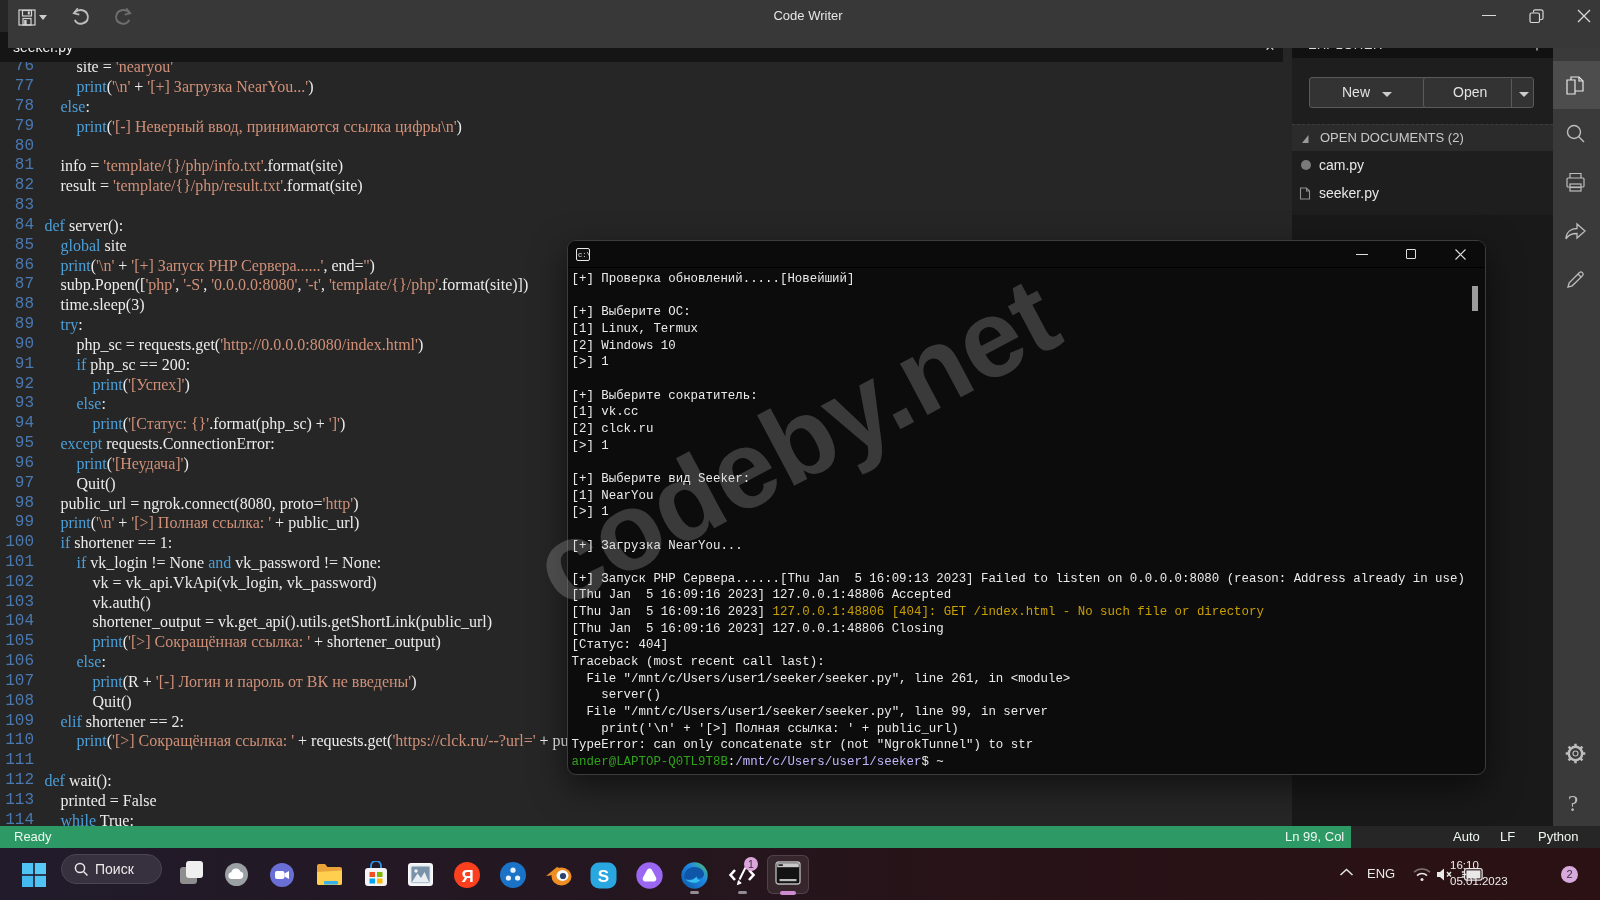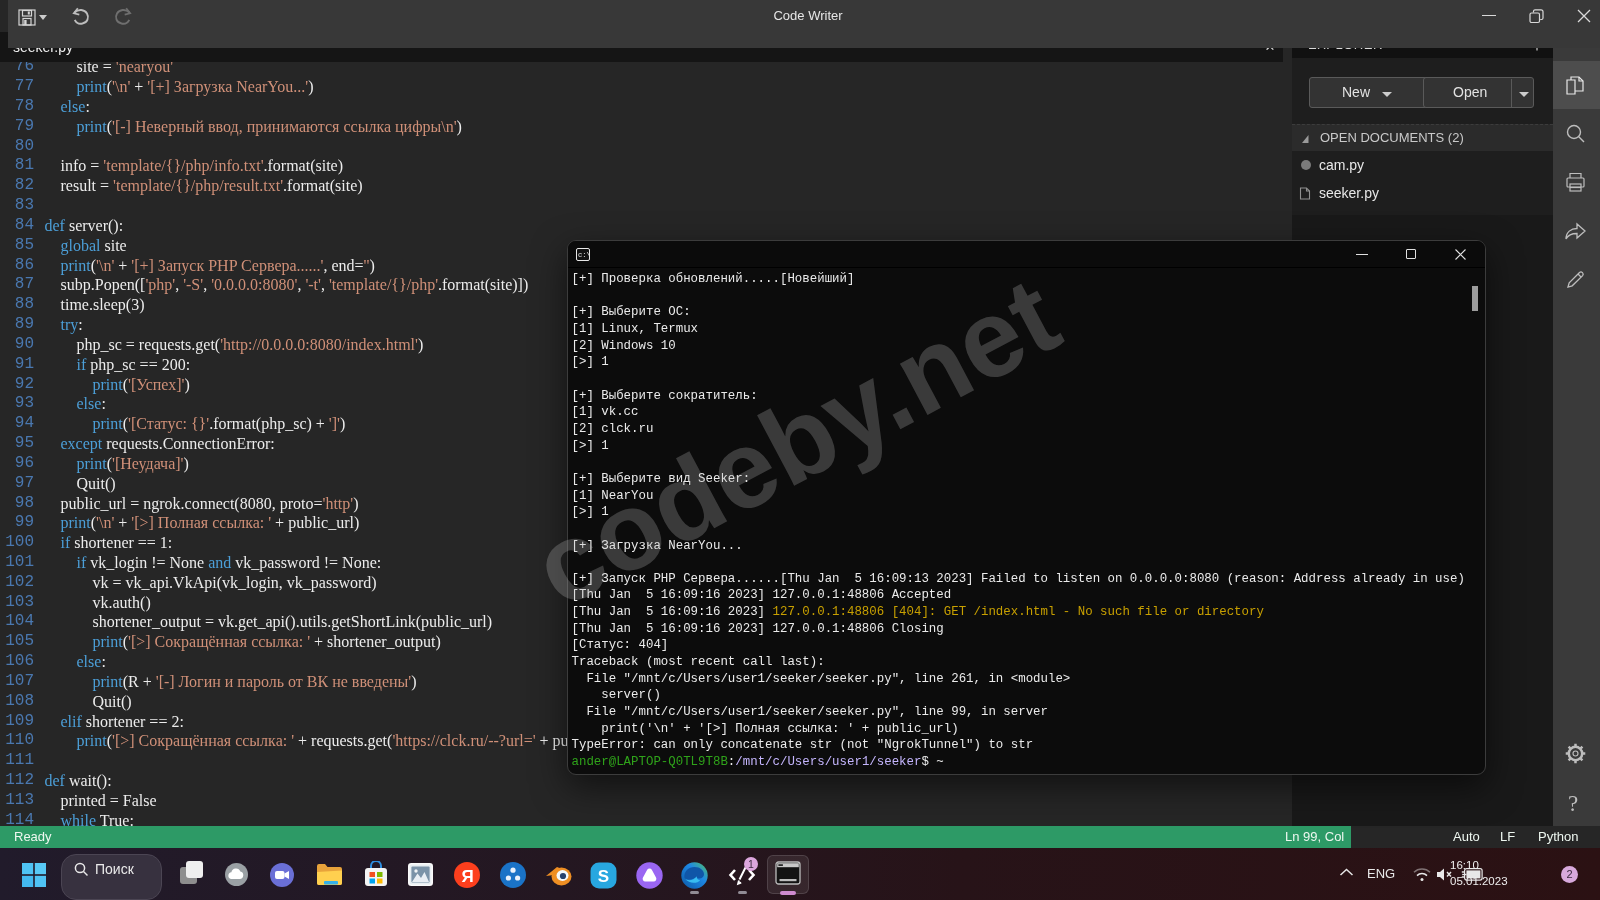--- a/index.html
+++ b/index.html
@@ -38,21 +38,21 @@
 #termtext .y{color:#c8a000}
 #termtext .g{color:#2fa31a}
 #termtext .b{color:#c4b5fd}
 #termscroll{position:absolute;right:7px;top:45px;width:6px;height:25px;background:#9d9d9d}
 
 #status{position:absolute;left:0;top:826px;width:1351px;height:22px;background:#2d9a66;z-index:30;color:#eef7f0;font-size:13px}
 #status .l{position:absolute;left:14px;line-height:22px}
 #status span.r{position:absolute;line-height:22px}
 
 #taskbar{position:absolute;left:0;top:848px;width:1600px;height:52px;background:linear-gradient(90deg,#211b2b 0%,#241721 35%,#271318 60%,#2b1113 100%);z-index:30}
-#search{position:absolute;left:61px;top:6px;width:101px;height:46px;background:#37313f;border:1px solid #4b4553;border-radius:15px;color:#eaeaea;font-size:14px}
+#search{position:absolute;left:61px;top:6px;width:101px;height:30px;background:#37313f;border:1px solid #4b4553;border-radius:15px;color:#eaeaea;font-size:14px}
 
 #wm{position:absolute;left:563.5px;top:516px;z-index:40;color:rgba(186,186,186,0.27);font-size:110px;font-weight:bold;letter-spacing:0;line-height:1;transform-origin:0 99.5px;transform:rotate(-28deg);white-space:nowrap}
 </style></head>
 <body>
 <div id="editor">
 <pre id="gutter">76
 77
 78
 79
 80

